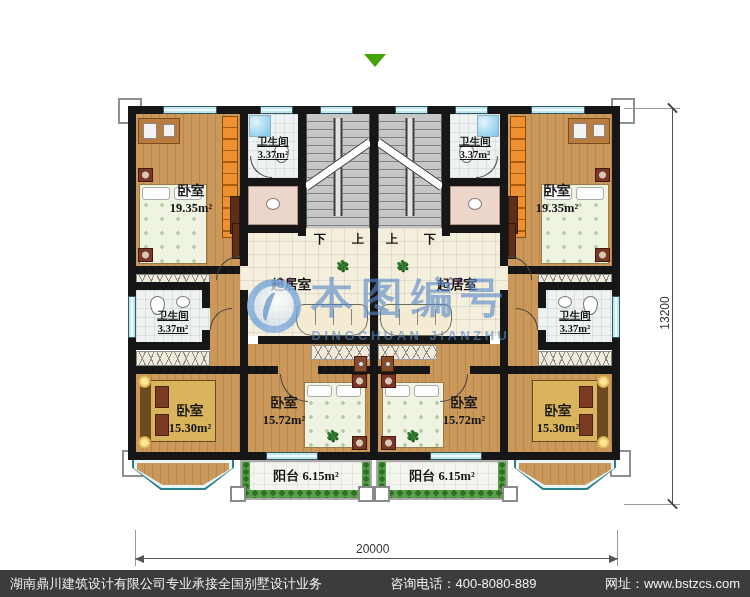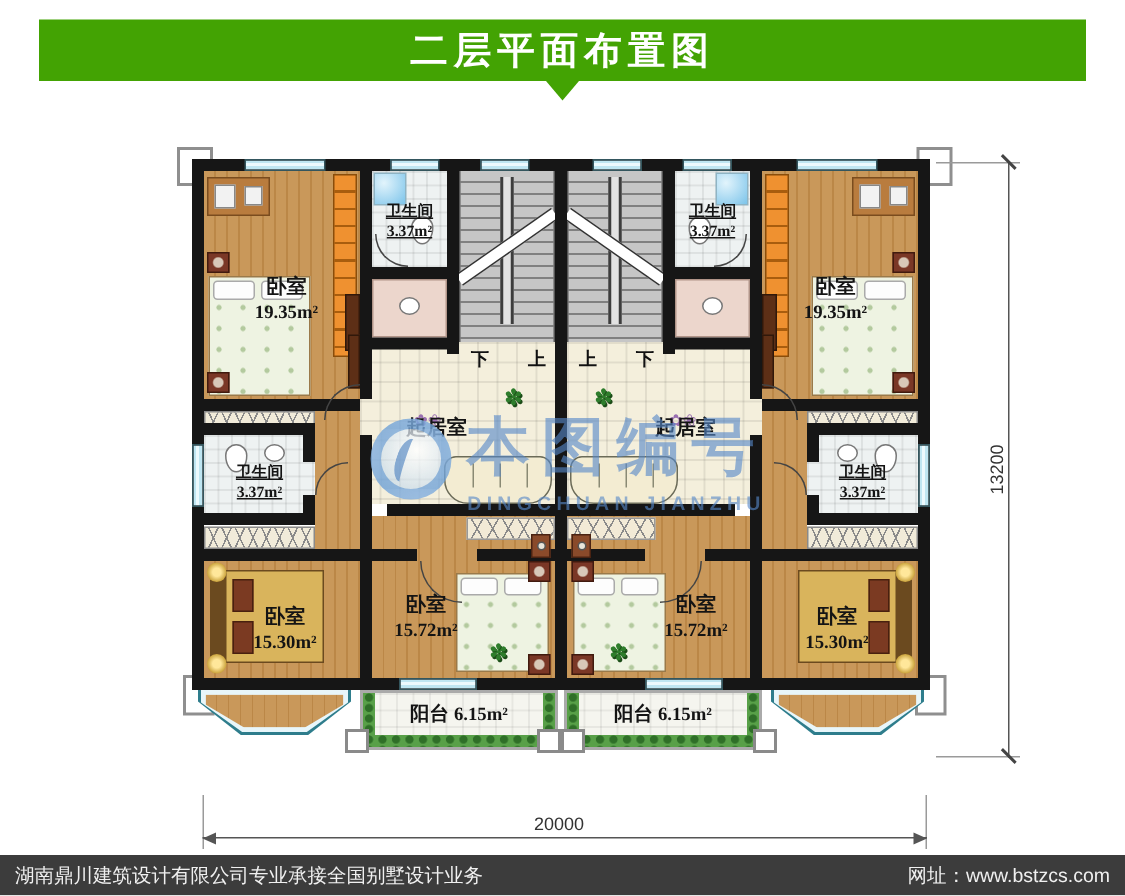--- a/index.html
+++ b/index.html
@@ -120,23 +120,20 @@
   .arrowL{position:absolute;width:0;height:0;border-top:4px solid transparent;border-bottom:4px solid transparent;
           border-right:9px solid #555;z-index:3;}
   .arrowR{position:absolute;width:0;height:0;border-top:4px solid transparent;border-bottom:4px solid transparent;
           border-left:9px solid #555;z-index:3;}
 </style>
 </head>
 <body>
 
 <div class="page">
 
-  <div class="banner">
-    <h1>二层平面布置图</h1>
-  </div>
   <div class="tri"></div>
 
   <div class="corner" style="left:118px;top:98px;width:20px;height:22px;"></div>
   <div class="corner" style="left:611px;top:98px;width:20px;height:22px;"></div>
   <div class="corner" style="left:122px;top:450px;width:17px;height:23px;"></div>
   <div class="corner" style="left:610px;top:450px;width:17px;height:23px;"></div>
 
   <div class="plan">
 
     <div class="wood" style="left:8px;top:8px;width:104px;height:152px;"></div>
@@ -416,15 +413,16 @@
 
   <div class="extline" style="left:135px;top:530px;width:1px;height:36px;"></div>
   <div class="extline" style="left:617px;top:530px;width:1px;height:36px;"></div>
   <div class="dimline" style="left:135px;top:558px;width:483px;height:1px;"></div>
   <div class="arrowL" style="left:135px;top:554.5px;"></div>
   <div class="arrowR" style="left:609px;top:554.5px;"></div>
   <div class="dimtxt" style="left:356px;top:542px;">20000</div>
 
   <div class="footer">
     <span>湖南鼎川建筑设计有限公司专业承接全国别墅设计业务</span>
+    <span>咨询电话：400-8080-889</span>
     <span>网址：www.bstzcs.com</span>
   </div>
 </div>
 
 </body></html>

